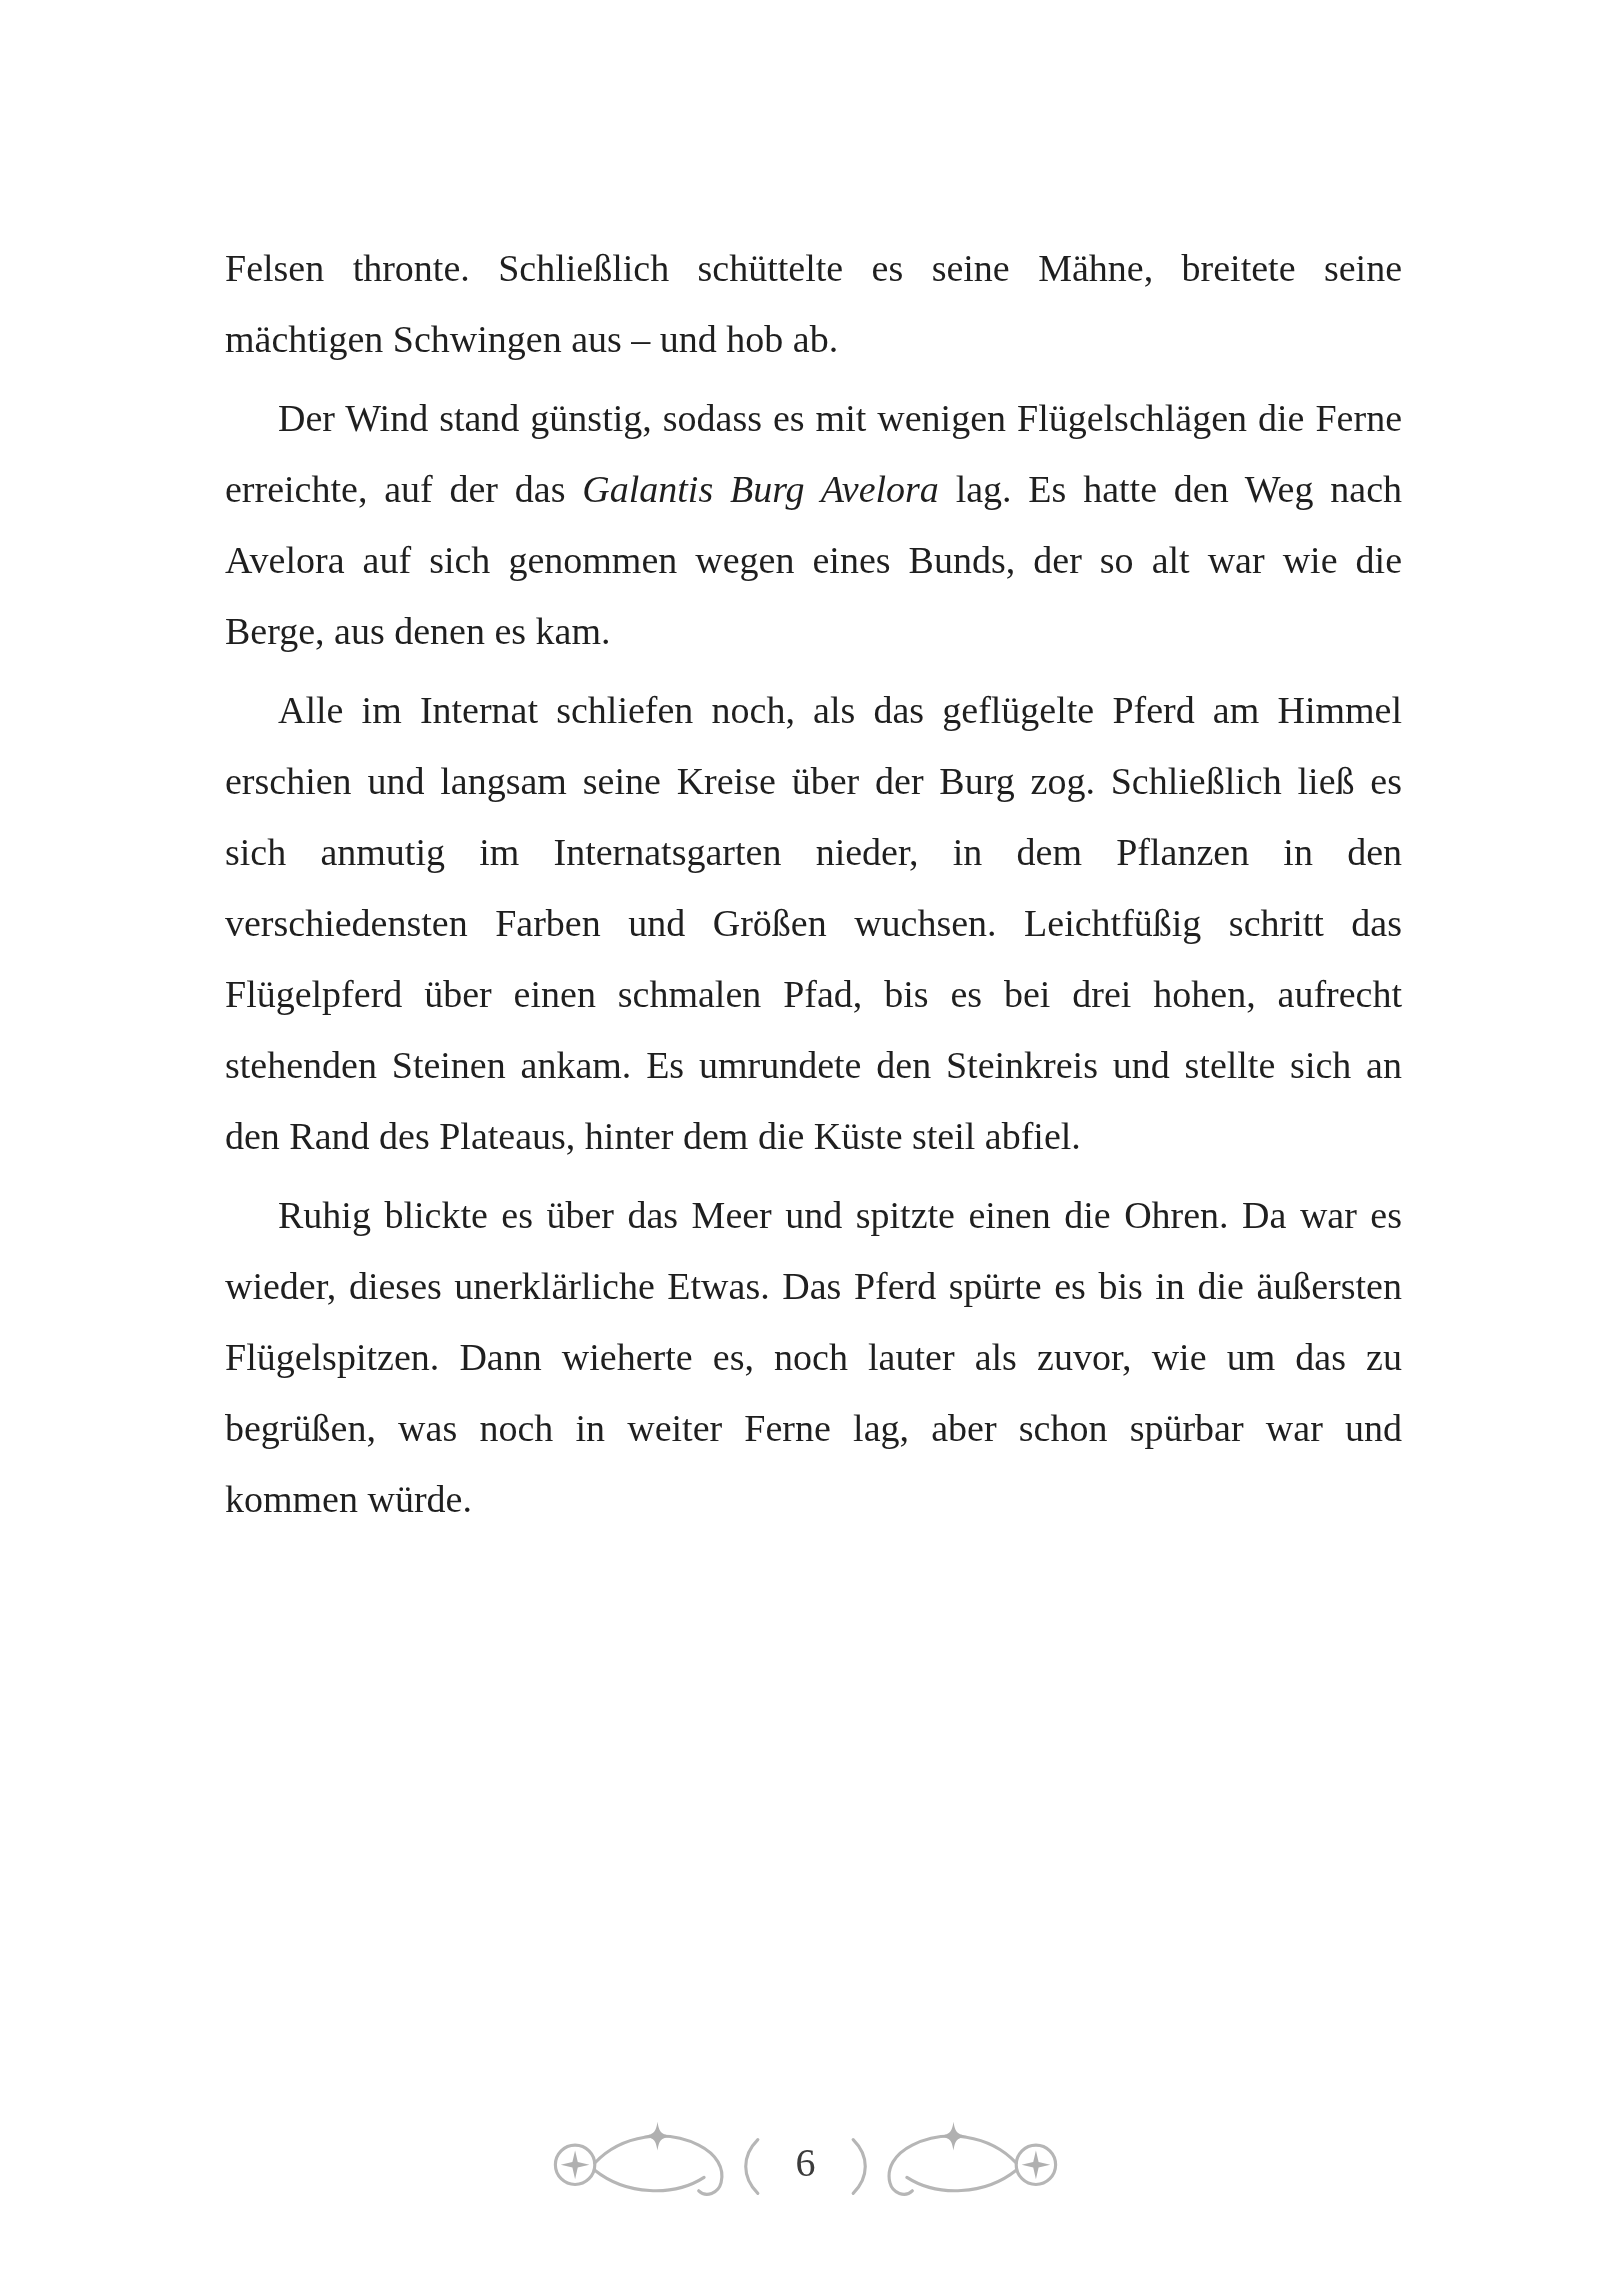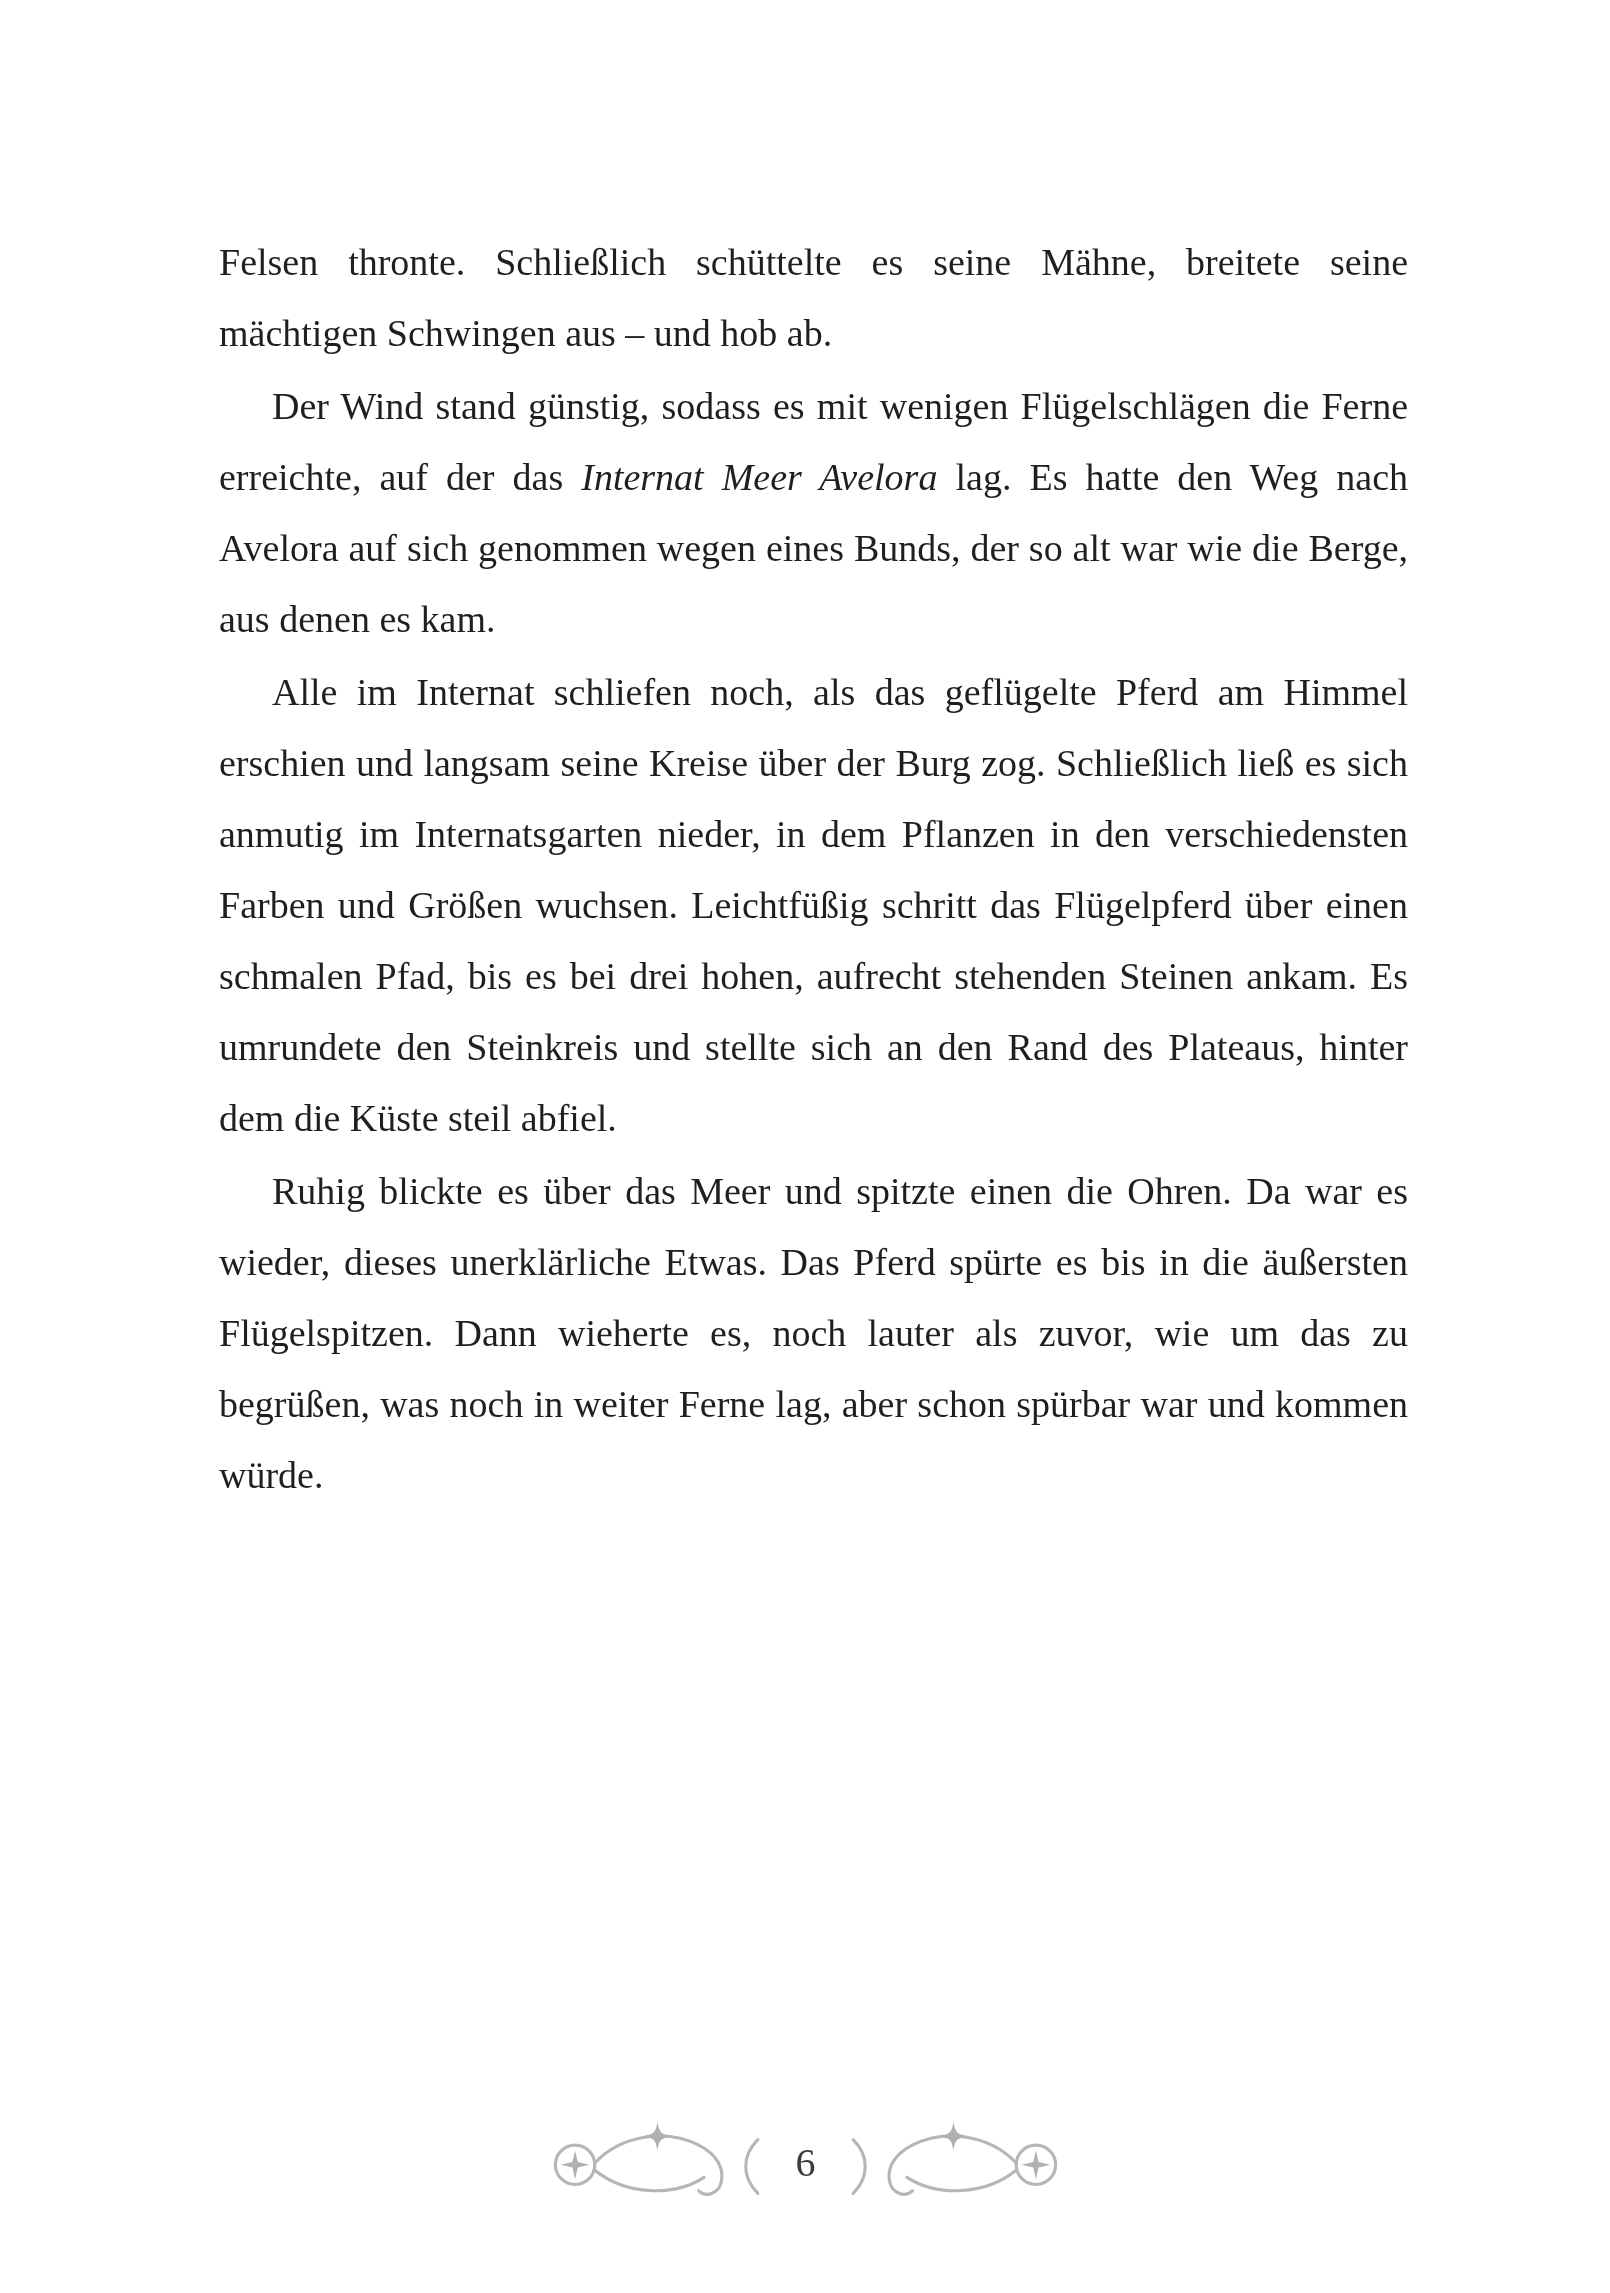--- a/index.html
+++ b/index.html
@@ -18,21 +18,21 @@
     position: absolute;
     left: 217px;
     top: 225px;
     width: 1193px;
     font-size: 38px;
     line-height: 71px;
     color: #1f1f1f;
     text-align: justify;
   }
   .para {
-    margin: 2px;
+    margin: 8px;
     padding: 0;
     text-indent: 53px;
   }
   .para.no-indent {
     text-indent: 0;
   }
   .italic {
     font-style: italic;
   }
   .page-footer {
@@ -63,21 +63,21 @@
 </style>
 </head>
 <body>
 
 <main class="book-page">
 
   <section class="text-block">
 
     <p class="para no-indent"><span>Felsen thronte. Schließlich schüttelte es seine Mähne, breitete seine mächtigen Schwingen aus – und hob ab.</span></p>
 
-    <p class="para"><span>Der Wind stand günstig, sodass es mit wenigen Flügelschlägen die Ferne erreichte, auf der das </span><span class="italic">Internat Meer Avelora</span><span> lag. Es hatte den Weg nach Avelora auf sich genommen wegen eines Bunds, der so alt war wie die Berge, aus denen es kam.</span></p>
+    <p class="para"><span>Der Wind stand günstig, sodass es mit wenigen Flügelschlägen die Ferne erreichte, auf der das </span><span class="italic">Galantis Burg Avelora</span><span> lag. Es hatte den Weg nach Avelora auf sich genommen wegen eines Bunds, der so alt war wie die Berge, aus denen es kam.</span></p>
 
     <p class="para"><span>Alle im Internat schliefen noch, als das geflügelte Pferd am Himmel erschien und langsam seine Kreise über der Burg zog. Schließlich ließ es sich anmutig im Internatsgarten nieder, in dem Pflanzen in den verschiedensten Farben und Größen wuchsen. Leichtfüßig schritt das Flügelpferd über einen schmalen Pfad, bis es bei drei hohen, aufrecht stehenden Steinen ankam. Es umrundete den Steinkreis und stellte sich an den Rand des Plateaus, hinter dem die Küste steil abfiel.</span></p>
 
     <p class="para"><span>Ruhig blickte es über das Meer und spitzte einen die Ohren. Da war es wieder, dieses unerklärliche Etwas. Das Pferd spürte es bis in die äußersten Flügelspitzen. Dann wieherte es, noch lauter als zuvor, wie um das zu begrüßen, was noch in weiter Ferne lag, aber schon spürbar war und kommen würde.</span></p>
 
 
   </section>
 
   <footer class="page-footer">
 

